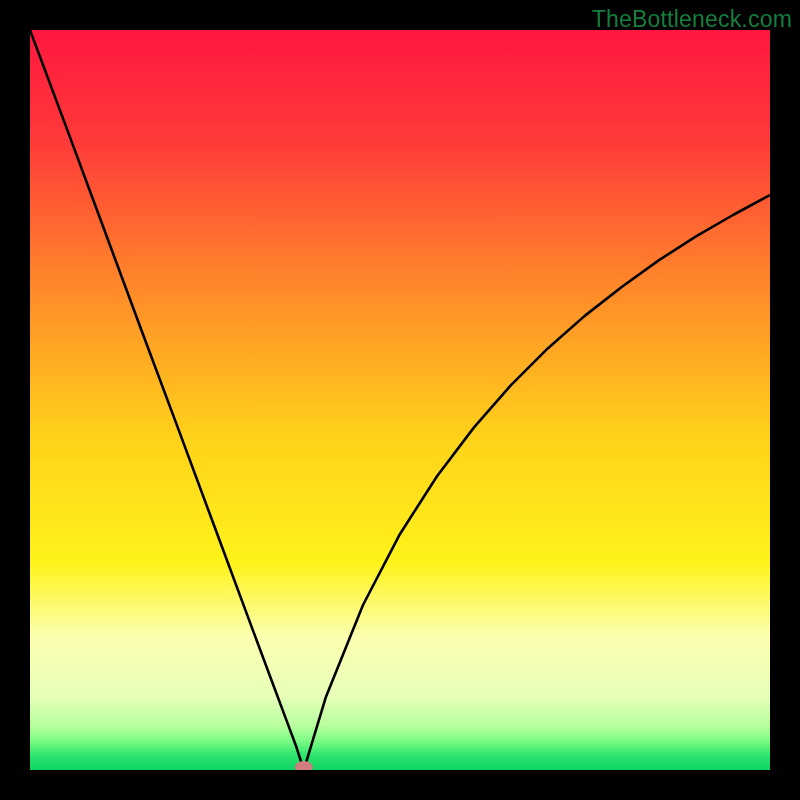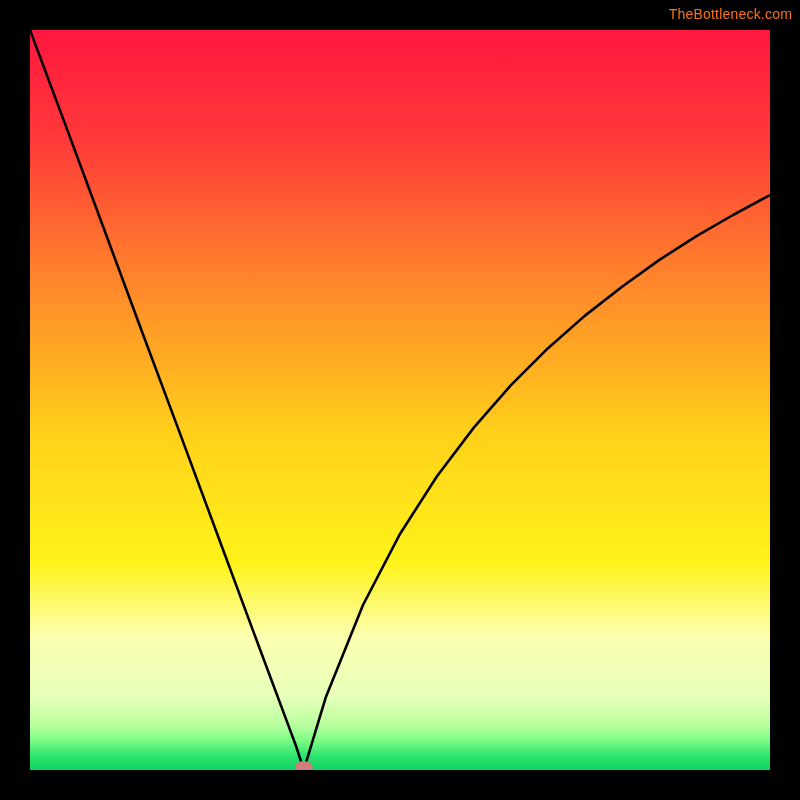--- a/index.html
+++ b/index.html
@@ -23,22 +23,22 @@
     position: absolute;
     left: 0;
     top: 0;
     width: 740px;
     height: 740px;
   }
   .watermark {
     position: absolute;
     top: 6px;
     right: 8px;
-    color: #f97316;
-    font-size: 14px;
+    color: #15803d;
+    font-size: 23px;
     font-weight: 500;
     letter-spacing: 0.2px;
     z-index: 10;
     user-select: none;
   }
   svg { display: block; }
 </style>
 </head>
 <body>
 

